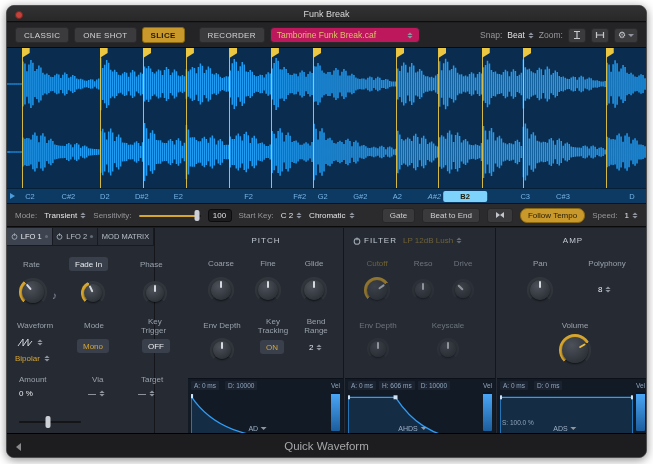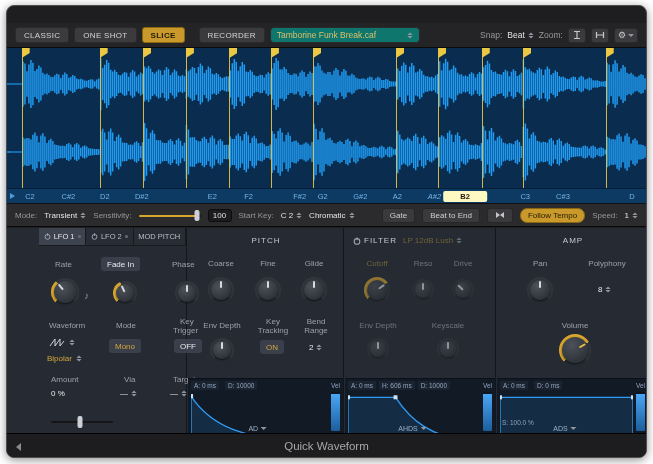--- a/index.html
+++ b/index.html
@@ -15,21 +15,21 @@
   .titlebar .title{font-size:9px;color:#d8d8da;}
   .close-dot{position:absolute;left:8px;top:4.5px;width:8px;height:8px;border-radius:50%;background:#c3433c;border:1px solid #7e2722;}
 
   
   .toolbar{position:absolute;left:0;top:17px;right:0;height:25px;background:#242426;border-bottom:1px solid #0a0a0a;
     display:flex;align-items:center;padding:0 8px;gap:5px;}
   .mode-btn{height:16px;padding:0 8px;border-radius:3px;background:#3b3b3d;color:#d4d4d6;font-size:8px;
     display:flex;align-items:center;letter-spacing:.3px;border:1px solid #2a2a2c;}
   .mode-btn.active{background:#c9992b;color:#241c06;border-color:#8a680f;font-weight:bold;}
   .btn-gap{width:4px;}
-  .select{height:16px;background:#0f766e;border:1px solid #2a2a2c;border-radius:4px;display:flex;align-items:center;
+  .select{height:16px;background:#be185d;border:1px solid #2a2a2c;border-radius:4px;display:flex;align-items:center;
     gap:5px;padding:0 6px;font-size:8.5px;color:#e3e3e5;}
   .select.sample{color:#dcc06a;min-width:150px;}
   .tb-label{font-size:8.5px;color:#98989c;}
   .tb-value{font-size:8.5px;color:#e3e3e5;display:flex;align-items:center;gap:3px;}
   .spacer{flex:1;}
   .icon-btn{height:15px;min-width:18px;background:#3b3b3d;border:1px solid #2a2a2c;border-radius:3px;
     display:flex;align-items:center;justify-content:center;gap:2px;color:#c6c8cc;font-size:9px;padding:0 3px;}
 
   .tri-d{width:0;height:0;border-left:3px solid transparent;border-right:3px solid transparent;border-top:3.5px solid #9096a0;}
   .tri-u{width:0;height:0;border-left:3px solid transparent;border-right:3px solid transparent;border-bottom:3.5px solid #9096a0;}
@@ -41,21 +41,21 @@
   #wave-ch1{top:3px;} #wave-ch2{top:71px;}
   .markers{position:absolute;inset:0;}
   .marker{position:absolute;top:0;bottom:0;width:1px;background:rgba(235,199,66,.9);}
   .marker::before{content:"";position:absolute;left:0;top:0;width:8px;height:10px;background:#ebc742;
     clip-path:polygon(0 0,100% 0,100% 50%,0 100%);}
 
   
   .keyrow{position:absolute;left:0;top:182px;right:0;height:15px;background:#0d3a63;border-top:1px solid #062richten040;}
   .keyrow{border-top:1px solid #06203a;}
   .key{position:absolute;top:1.5px;transform:translateX(-50%);font-size:7.5px;color:#77b4e6;line-height:11px;}
-  .key.sel{background:#fef9c3;color:#231a04;padding:0 17px;border-radius:2px;font-weight:bold;}
+  .key.sel{background:#7dd3fc;color:#231a04;padding:0 17px;border-radius:2px;font-weight:bold;}
   .key-left-arrow{position:absolute;left:3px;top:4px;width:0;height:0;border-top:3.5px solid transparent;
     border-bottom:3.5px solid transparent;border-left:5px solid #4e9bd9;}
 
   
   .slicebar{position:absolute;left:0;top:197px;right:0;height:24px;background:#2b2b2d;border-top:1px solid #101010;
     border-bottom:1px solid #0a0a0a;display:flex;align-items:center;padding:0 8px;gap:7px;font-size:8px;}
   .sb-label{color:#97979b;}
   .sb-value{color:#e4e4e6;display:flex;align-items:center;gap:3px;}
   .sb-btn{height:15px;padding:0 7px;background:#3a3a3c;border:1px solid #262628;border-radius:3px;color:#cfcfd1;
     display:flex;align-items:center;font-size:8px;}
@@ -63,21 +63,21 @@
   .h-slider{position:relative;width:62px;height:11px;}
   .h-track{position:absolute;left:0;right:0;top:5px;height:2px;background:#151517;border-radius:1px;}
   .h-fill{position:absolute;left:0;top:5px;height:2px;background:#d7a62e;border-radius:1px;}
   .h-handle{position:absolute;top:0;width:5px;height:11px;background:#cdd1d7;border-radius:2px;transform:translateX(-50%);}
   .val-box{min-width:24px;height:13px;background:#1c1c1e;border:1px solid #0c0c0e;border-radius:3px;color:#e0e0e2;
     font-size:8px;display:flex;align-items:center;justify-content:center;padding:0 3px;}
 
   
   .panels{position:absolute;left:0;top:222px;right:0;height:207px;background:#262b33;}
   .col{position:absolute;top:0;bottom:0;border-right:1px solid #14161c;}
-  .col-lfo{left:0;width:148px;margin-left:32px;}
+  .col-lfo{left:0;width:148px;}
   .col-pitch{left:181px;width:156px;}
   .col-filter{left:338px;width:151px;}
   .col-amp{left:490px;width:151px;border-right:none;}
 
   .panel-title{position:absolute;font-size:8px;letter-spacing:1px;color:#c3c9d2;transform:translateX(-50%);}
   .lbl{position:absolute;font-size:8px;color:#9aa1ab;white-space:nowrap;}
   .lbl.c{transform:translateX(-50%);}
   .gold{color:#d2a53c;}
   .dimgold{color:#a08538;}
   .value-box{position:absolute;height:14px;background:#3a404b;border-radius:3px;color:#e8eaee;font-size:8px;
@@ -133,20 +133,24 @@
     display:flex;align-items:center;justify-content:center;}
   .footer-title{font-size:11.5px;color:#a6a6aa;}
   .footer-arrow{position:absolute;left:9px;top:9px;width:0;height:0;border-top:4px solid transparent;
     border-bottom:4px solid transparent;border-right:5px solid #8a8a8e;}
 </style>
 </head>
 <body>
 
 <div class="window">
 
+  <div class="titlebar">
+    <span class="close-dot"></span>
+    <span class="title">Funk Break</span>
+  </div>
 
   <div class="toolbar">
     <div class="mode-btn">CLASSIC</div>
     <div class="mode-btn">ONE SHOT</div>
     <div class="mode-btn active">SLICE</div>
     <div class="btn-gap"></div>
     <div class="mode-btn">RECORDER</div>
     <div class="select sample">
       <span>Tamborine Funk Break.caf</span>
       <span class="dd2" style="margin-left:auto">
@@ -207,21 +211,21 @@
       </div>
   </div>
 
   <div class="keyrow">
     <i class="key-left-arrow"></i>
     <div>
         <span class="key" style="left: 3.6%;">C2</span>
         <span class="key" style="left: 9.6%;">C#2</span>
         <span class="key" style="left: 15.3%;">D2</span>
         <span class="key" style="left: 21.1%;">D#2</span>
-        <span class="key" style="left: 26.8%; margin-left: 34px;">E2</span>
+        <span class="key" style="left: 26.8%;">E2</span>
         <span class="key" style="left: 37.8%;">F2</span>
         <span class="key" style="left: 43.6%; padding-left: 28px;">F#2</span>
         <span class="key" style="left: 49.4%;">G2</span>
         <span class="key" style="left: 55.3%;">G#2</span>
         <span class="key" style="left: 61.1%;">A2</span>
         <span class="key" style="left: 66.9%; font-style: italic;">A#2</span>
         <span class="key sel" style="left: 71.7%;">B2</span>
         <span class="key" style="left: 81.1%;">C3</span>
         <span class="key" style="left: 87%;">C#3</span>
         <span class="key" style="left: 97.8%;">D</span>
@@ -292,21 +296,21 @@
         </div>
         <div class="tab">
           <svg class="power" width="7" height="7" viewBox="0 0 10 10">
             <circle cx="5" cy="5.5" r="3.5" fill="none" stroke="#9aa3ae" stroke-width="1.4"></circle>
             <line x1="5" y1="0.5" x2="5" y2="4" stroke="#9aa3ae" stroke-width="1.4"></line>
           </svg>
           <span>LFO 2</span>
           <i class="dot"></i>
         </div>
         <div class="tab">
-          <span>MOD PITCH</span>
+          <span>MOD MATRIX</span>
         </div>
       </div>
 
       <span class="lbl" style="left:16px;top:32px">Rate</span>
       <div class="value-box" style="left:62px;top:29px">Fade In</div>
       <span class="lbl" style="left:133px;top:32px">Phase</span>
 
       <div class="knob-asm s28" style="left:12px;top:50px;--arc:95deg;--rot:-40deg">
         <div class="ring"></div>
         <div class="knob">

